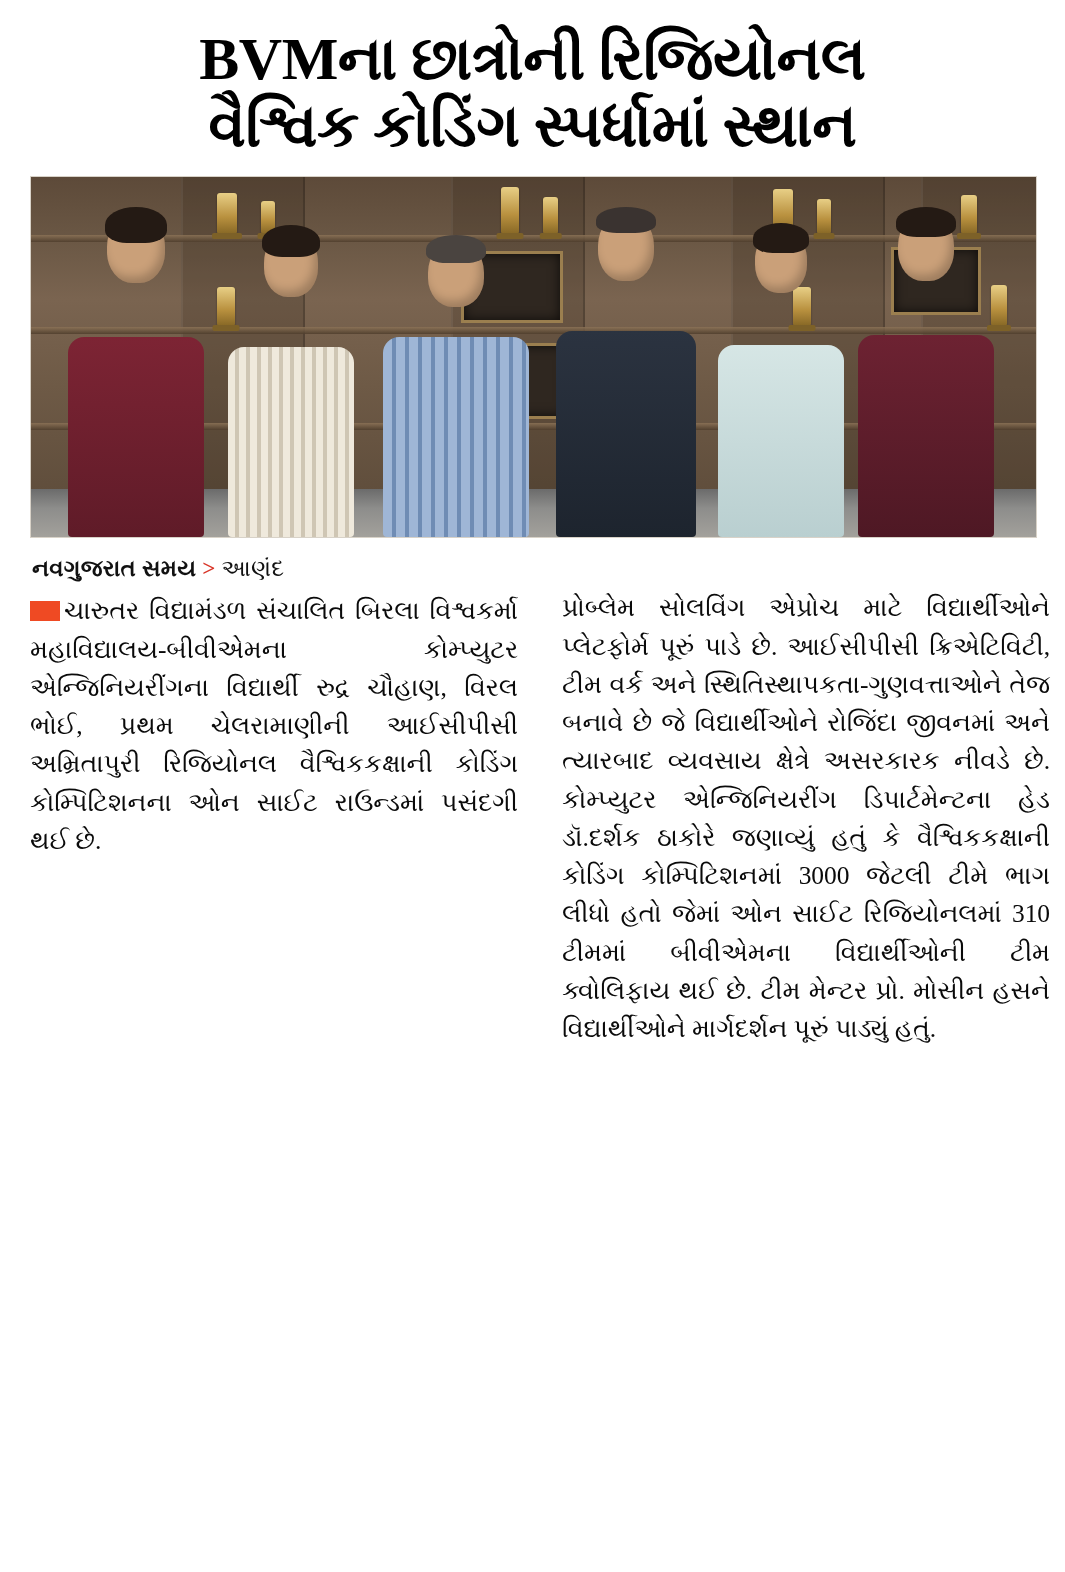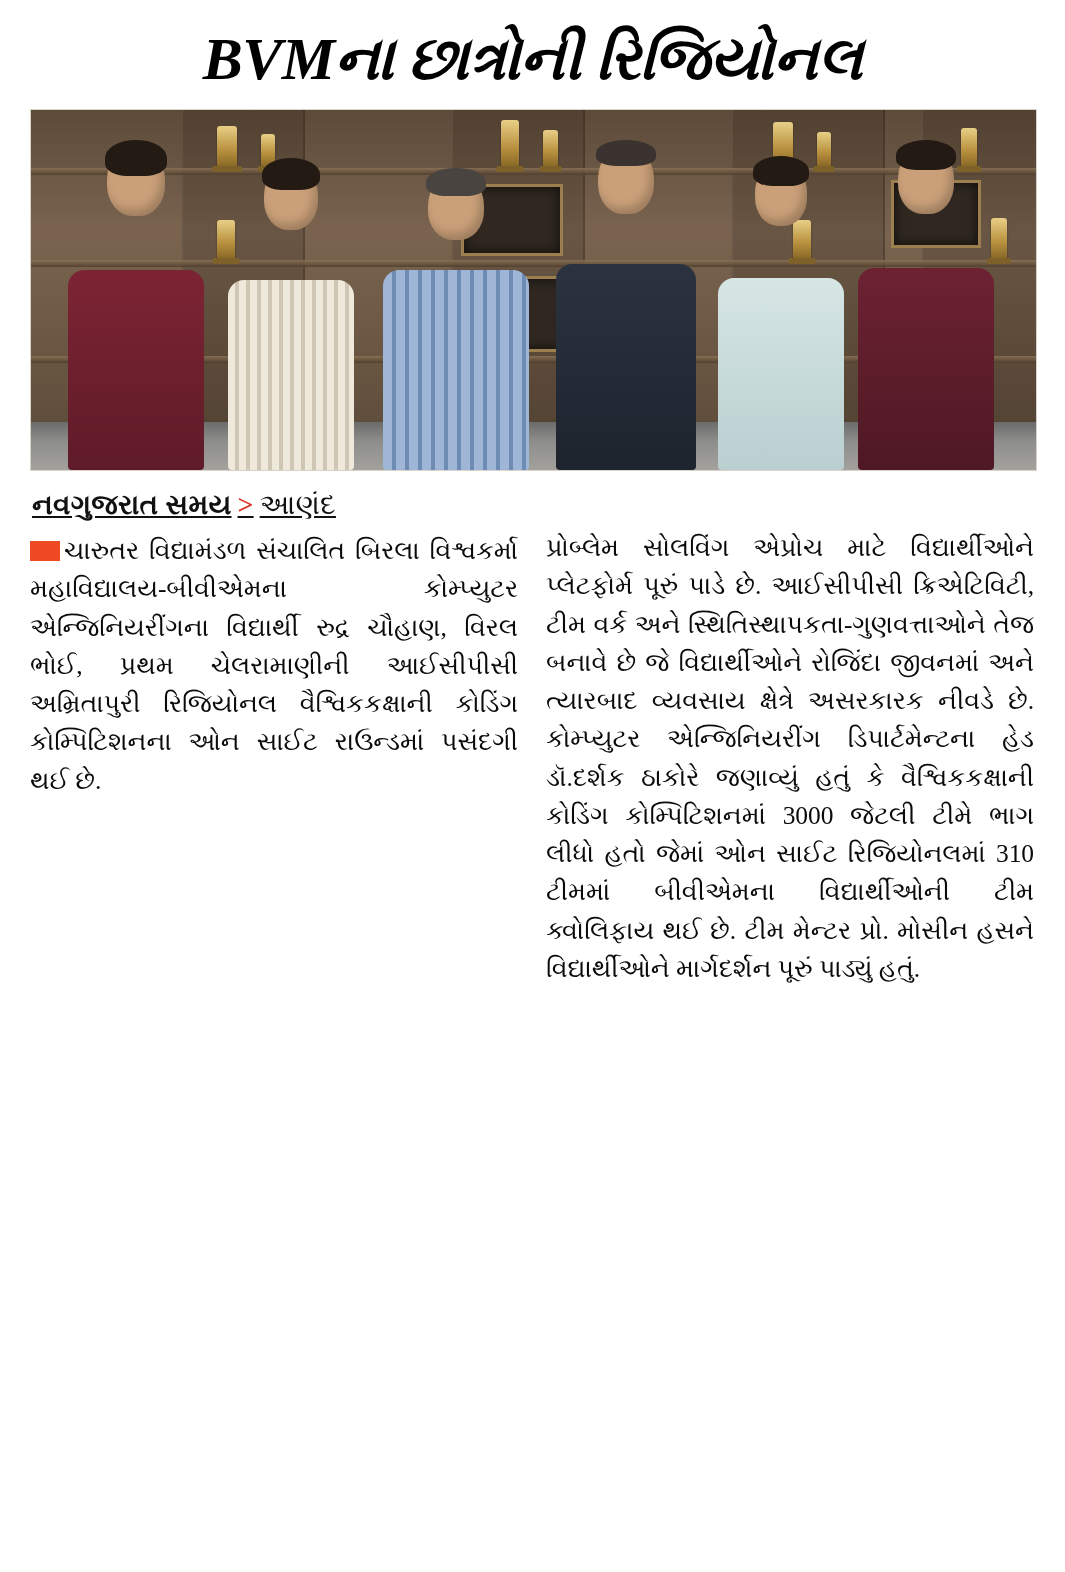--- a/index.html
+++ b/index.html
@@ -26,21 +26,20 @@
   .headline {
     font-family: "Liberation Serif", serif;
     font-weight: bold;
     font-size: 60px;
     line-height: 1.12;
     text-align: center;
     letter-spacing: -0.5px;
     color: #000;
     margin: 0 0 16px 0;
     padding: 0 4px;
-    font-style: italic;
   }
   .headline .hl-line {
     display: block;
     white-space: nowrap;
   }
 
   
   .photo-wrap {
     width: 1005px;
     height: 360px;
@@ -133,39 +132,38 @@
     left: 50%;
     transform: translateX(-50%);
     bottom: 0;
     background: #2b3d57;
     border-radius: 4px;
   }
 
   
   .byline {
     font-family: "Liberation Serif", serif;
-    font-size: 28px;
+    font-size: 23px;
     font-weight: bold;
     margin: 0 0 10px 2px;
     letter-spacing: 0.2px;
-    text-decoration: underline;
   }
   .byline .sep {
     color: #d9372a;
     font-weight: bold;
     padding: 0 6px;
   }
   .byline .place {
     font-weight: normal;
   }
 
   
   .columns {
     display: flex;
-    gap: 28px;
+    gap: 44px;
     align-items: flex-start;
   }
   .col {
     width: 488px;
     flex: 0 0 488px;
   }
   .col p {
     margin: 0;
     font-family: "Liberation Serif", serif;
     font-size: 25.5px;
@@ -190,20 +188,21 @@
     margin-top: -3px;
   }
 </style>
 </head>
 <body>
 
 <div class="page">
 
   <h1 class="headline">
     <span class="hl-line">BVMના છાત્રોની રિજિયોનલ</span>
+    <span class="hl-line">વૈશ્વિક કોડિંગ સ્પર્ધામાં સ્થાન</span>
   </h1>
 
   <div class="photo-wrap">
     <div class="photo">
 
       <div class="cabinet" style="left:150px;width:120px;"></div>
       <div class="cabinet" style="left:420px;width:130px;"></div>
       <div class="cabinet" style="left:700px;width:150px;"></div>
       <div class="cabinet" style="left:890px;width:115px;"></div>
 

